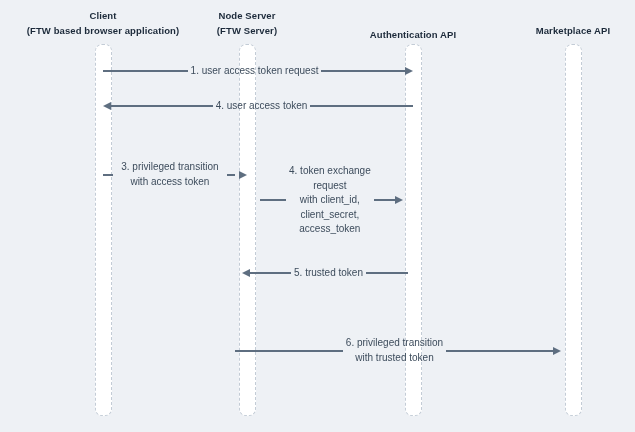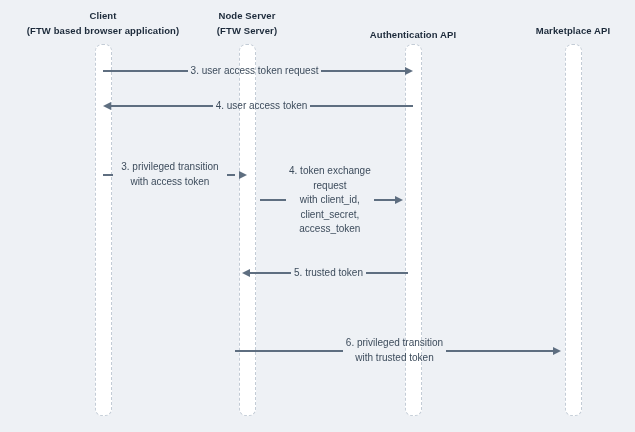--- a/index.html
+++ b/index.html
@@ -110,21 +110,21 @@
   <div class="participant" style="left:343px; width:140px; top:15px;margin-top:12px;">
     <span>Authentication API</span>
   </div>
 
   <div class="participant" style="left:508px; width:130px; top:23px;">
     <span>Marketplace API</span>
   </div>
 
   <div class="message" style="left:103px; width:310px; top:64px;">
     <div class="seg"></div>
-    <div class="msg-label">3. user access token request</div>
+    <div class="msg-label">1. user access token request</div>
     <div class="seg"></div>
     <div class="head head-right"></div>
   </div>
 
   <div class="message" style="left:103px; width:310px; top:99px;">
     <div class="head head-left"></div>
     <div class="seg"></div>
     <div class="msg-label">4. user access token</div>
     <div class="seg"></div>
   </div>

